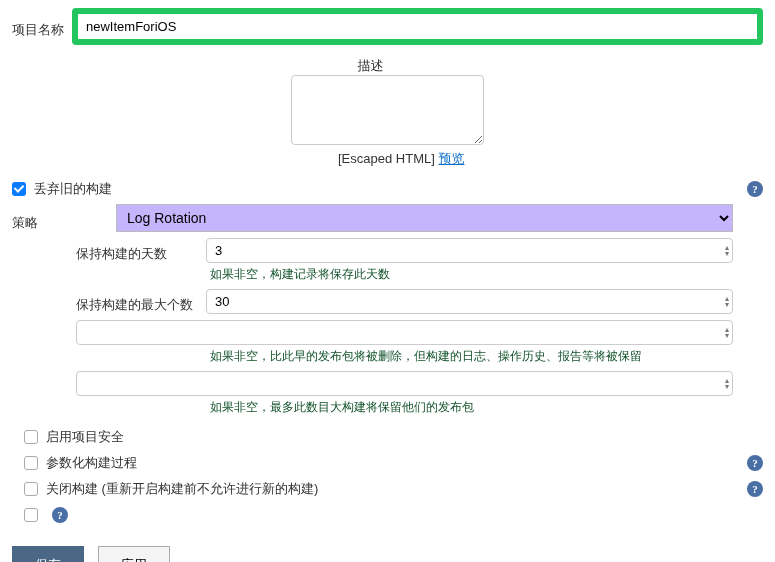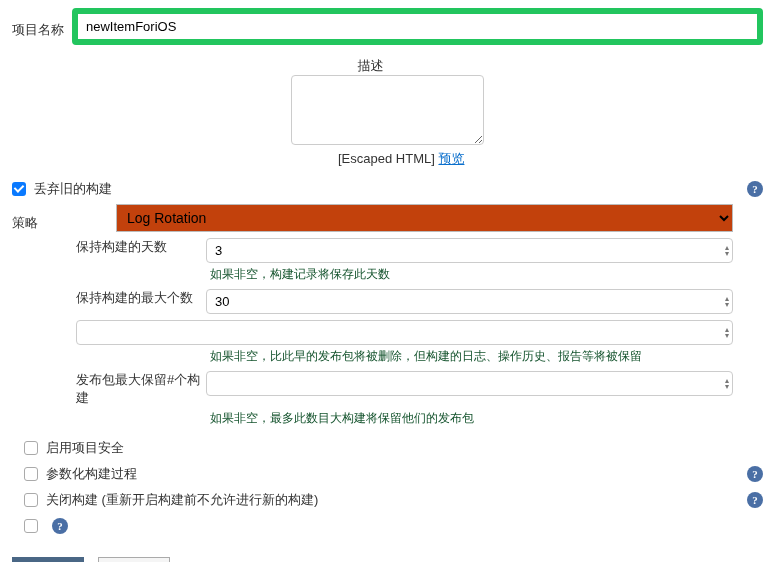--- a/index.html
+++ b/index.html
@@ -80,37 +80,37 @@
     justify-content: center;
     flex-shrink: 0;
     margin-left: 6px;
     font-family: Georgia, serif;
   }
   select.policy-select {
     width: 100%;
     padding: 4px 6px;
     font-size: 14px;
     border: 1px solid #bbb;
-    background: #c2410c;
+    background: #c4b5fd;
   }
   .policy-row {
     display: flex;
     align-items: flex-end;
     margin-bottom: 1px;
     gap: 44px;
   }
   .policy-row .label-col { width: 60px; }
   .policy-row .field-col { flex: 1; padding-right: 30px; }
   .sub-block {
     margin-left: 64px;
     padding-right: 30px;
   }
   .sub-row {
     display: flex;
-    align-items: flex-start;
+    align-items: flex-end;
     margin-top: 6px;
   }
   .sub-label {
     width: 130px;
     flex-shrink: 0;
     font-size: 13px;
   }
   .sub-field {
     flex: 1;
   }
@@ -252,21 +252,20 @@
     <div class="sub-field">
       <div class="num-wrap">
         <input type="text" class="num-input" value="" style="">
         <span class="num-stepper">▴<br>▾</span>
       </div>
     </div>
   </div>
   <div class="hint">如果非空，比此早的发布包将被删除，但构建的日志、操作历史、报告等将被保留</div>
 
   <div class="sub-row">
-    <div class="sub-label">发布包最大保留#个构建</div>
     <div class="sub-field">
       <div class="num-wrap">
         <input type="text" class="num-input" value="" style="">
         <span class="num-stepper">▴<br>▾</span>
       </div>
     </div>
   </div>
   <div class="hint">如果非空，最多此数目大构建将保留他们的发布包</div>
 
 </div>

